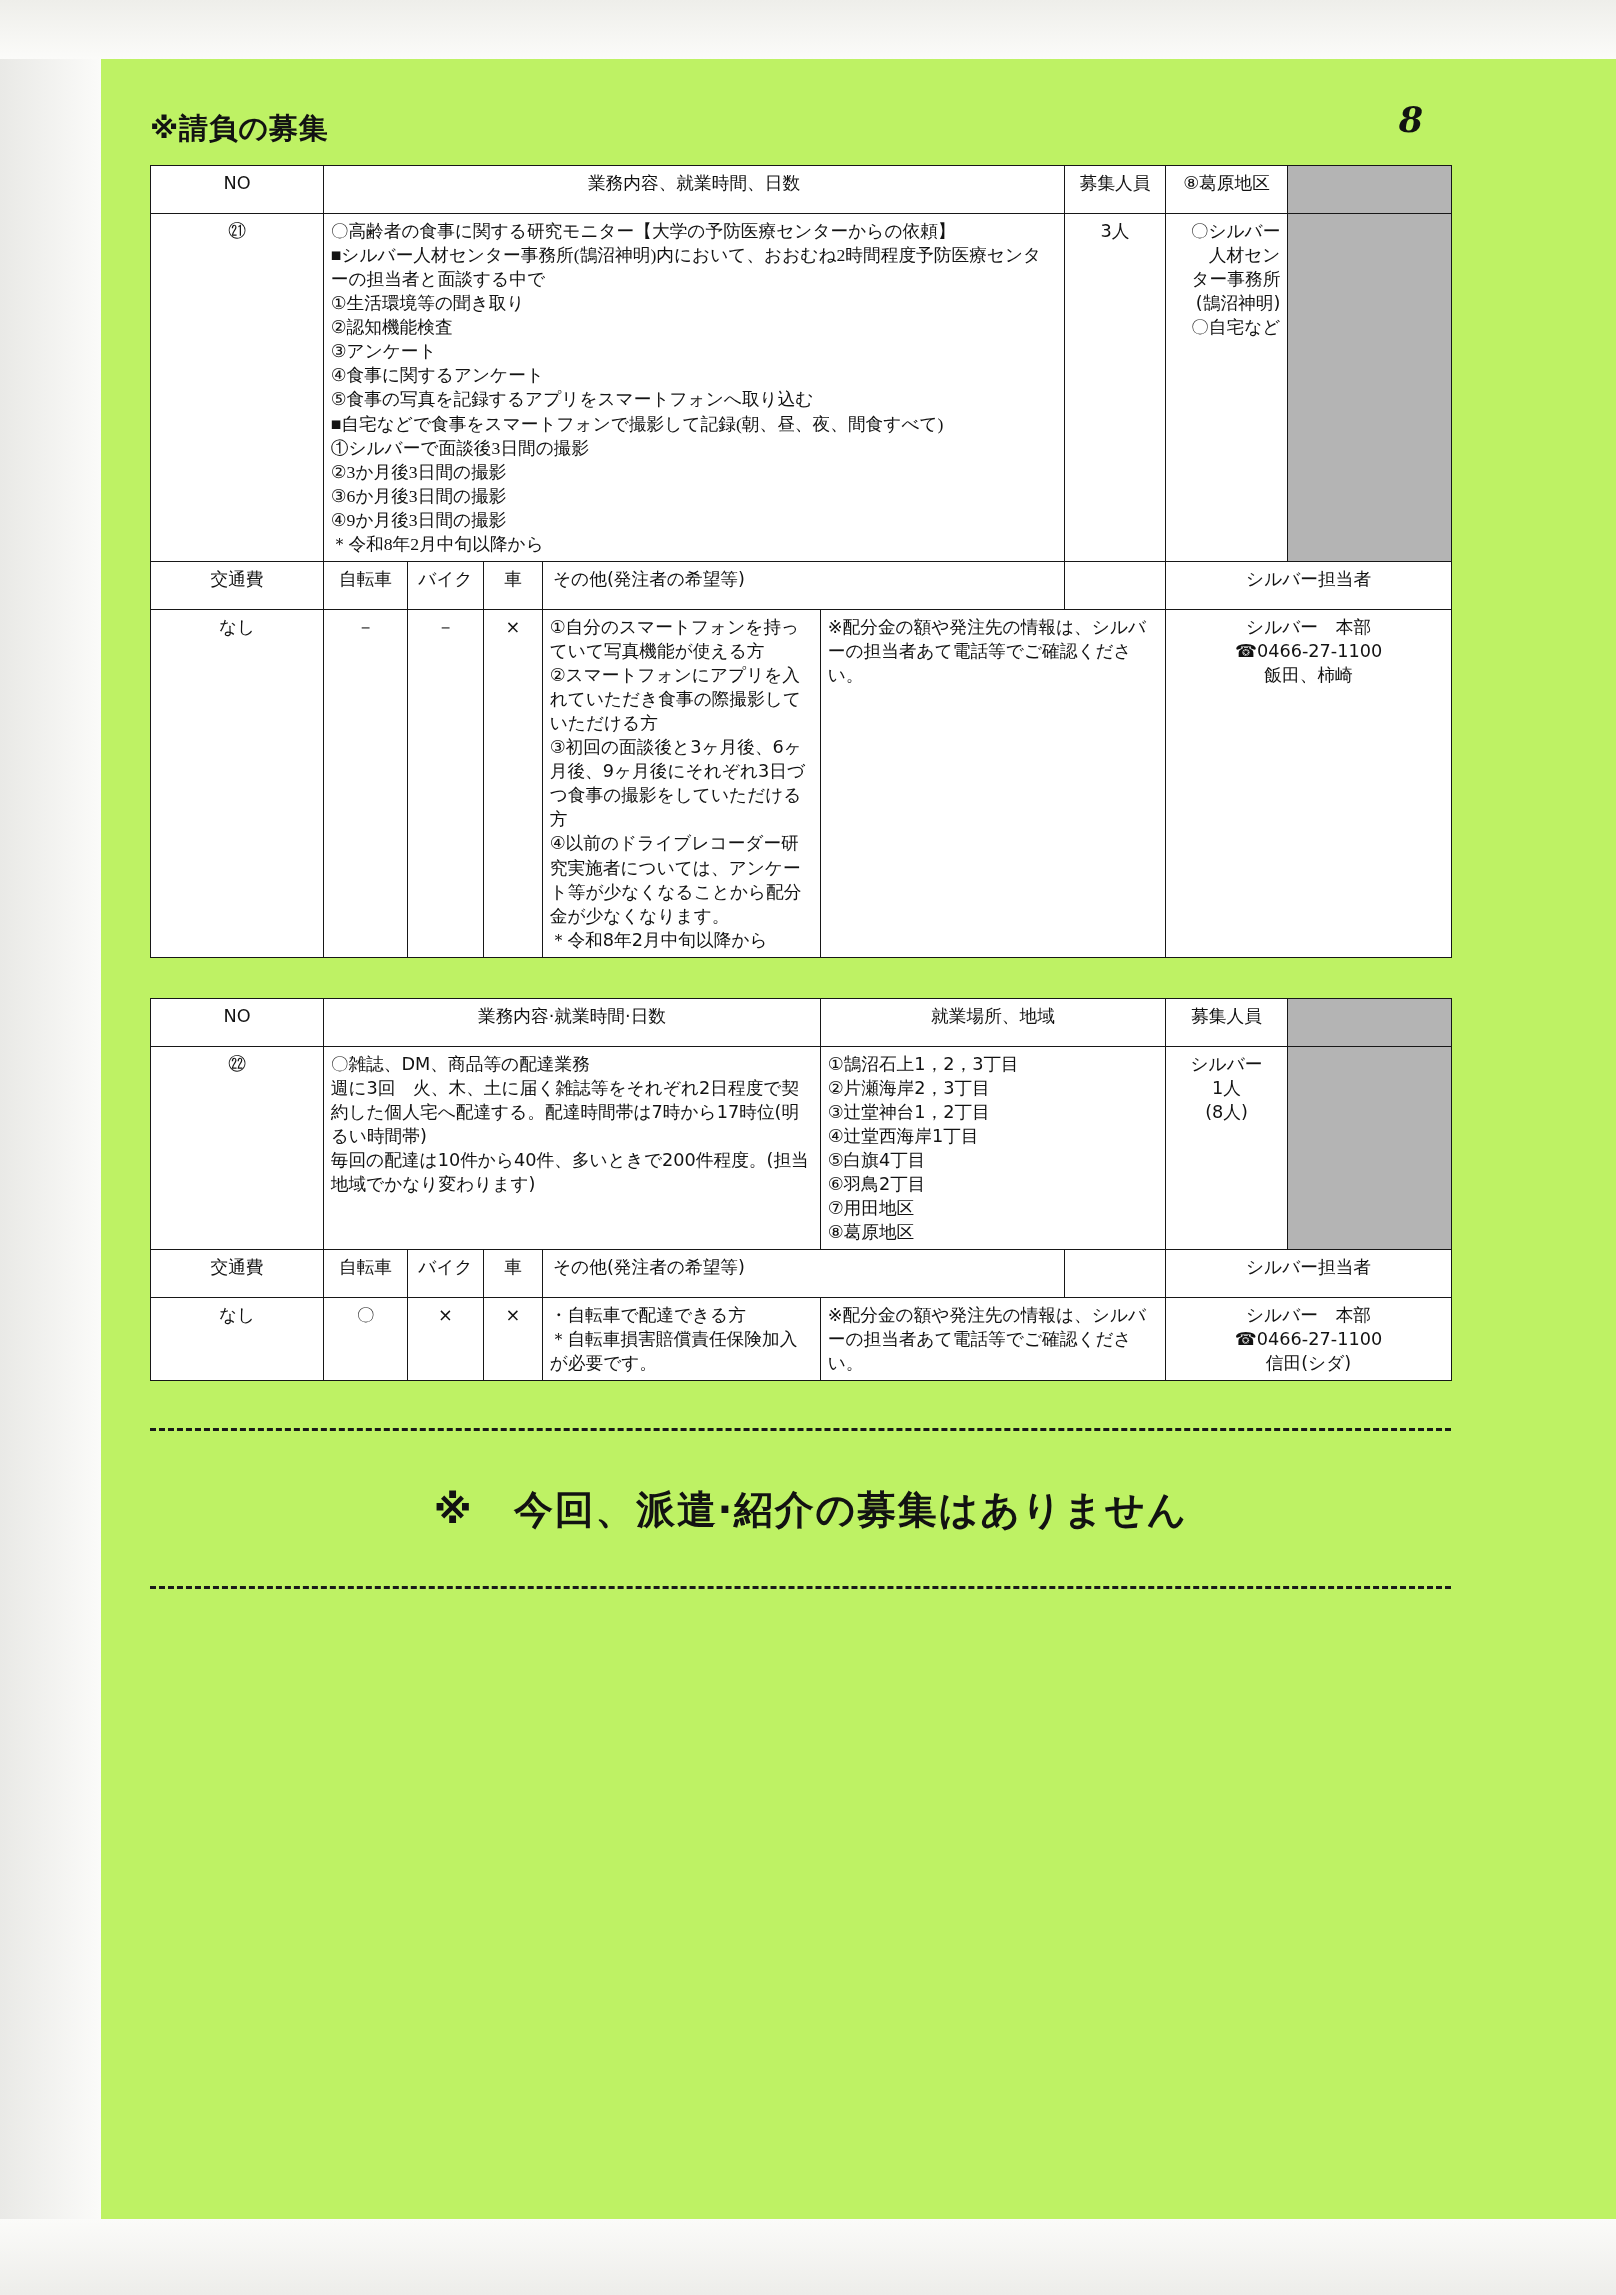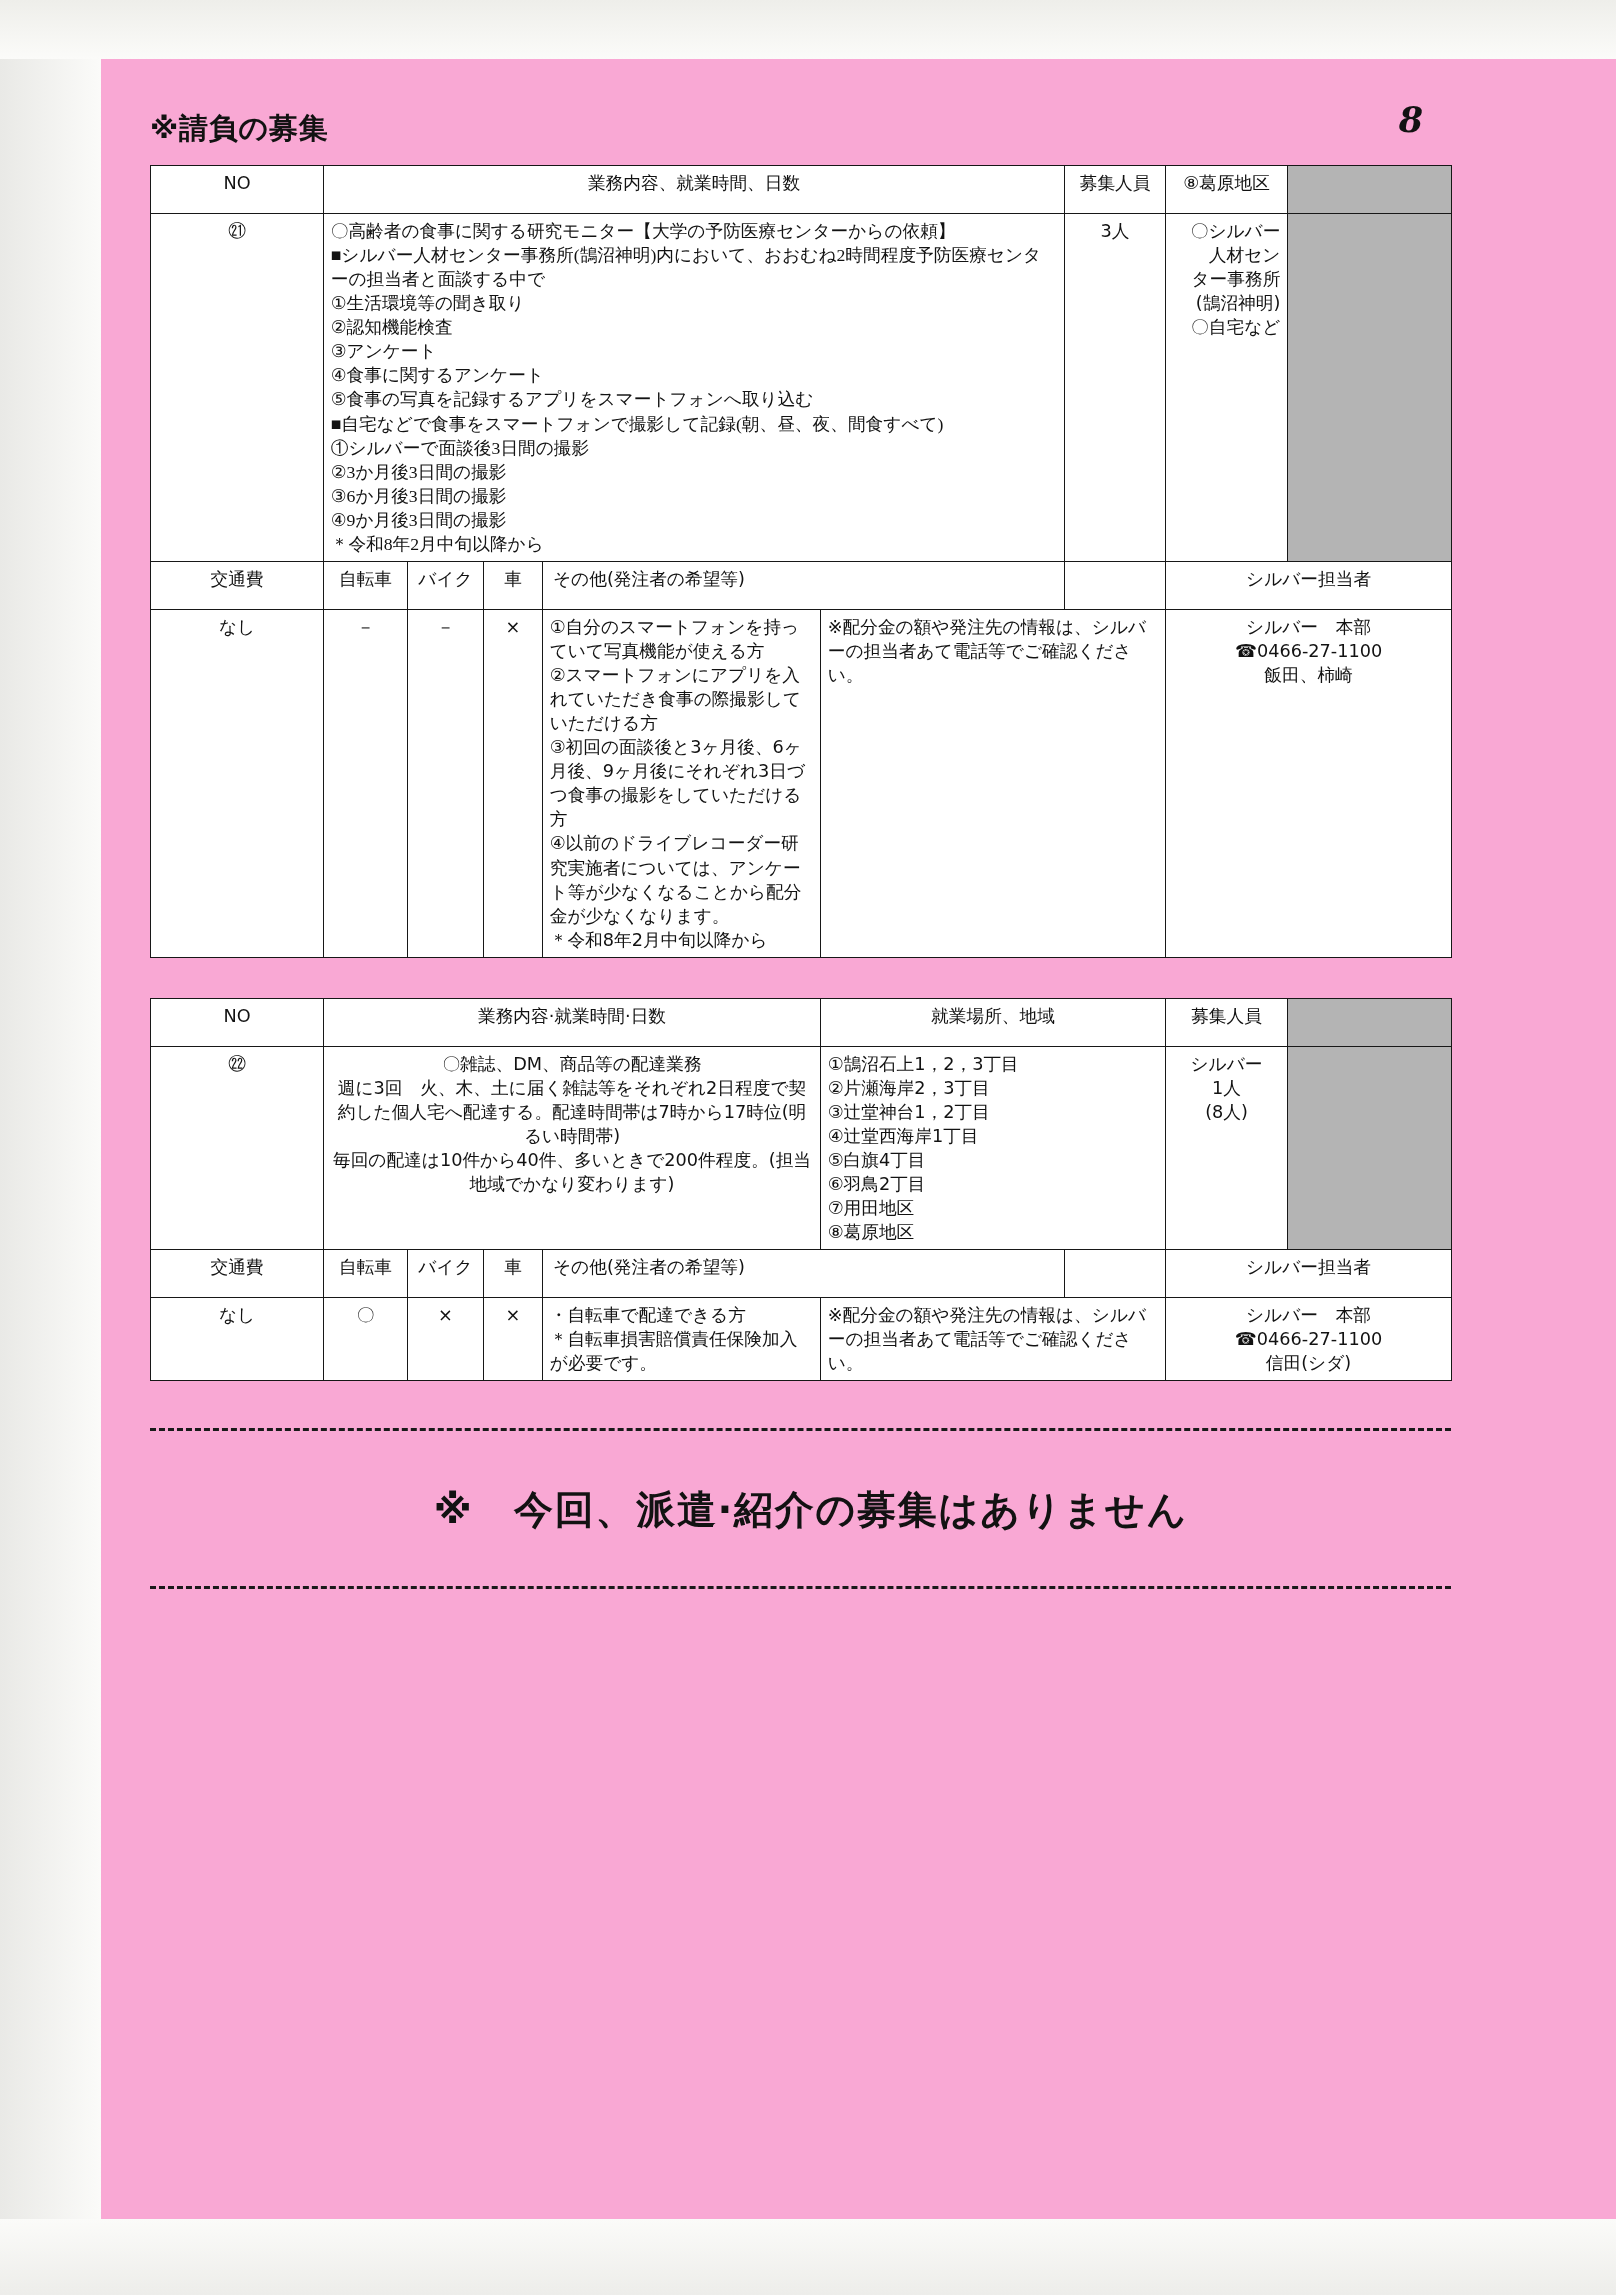--- a/index.html
+++ b/index.html
@@ -11,21 +11,21 @@
     width: 1616px;
     height: 2295px;
     font-family: "DejaVu Sans", "Liberation Sans", sans-serif;
     color: #121212;
     position: relative;
     overflow: hidden;
   }
   .page {
     position: absolute;
     inset: 0;
-    background: #f9a8d4;
+    background: #bef264;
   }
   
   .scan-edge-left {
     position: absolute;
     left: 0; top: 0; bottom: 0; width: 101px;
     background: linear-gradient(to right, #e9e9e6 0%, #fbfbf9 100%);
     pointer-events: none;
   }
   .scan-edge-top {
     position: absolute;
@@ -249,21 +249,21 @@
       <tbody>
         <tr>
           <td class="hdr">NO</td>
           <td class="hdr" colspan="4">業務内容·就業時間·日数</td>
           <td class="hdr" colspan="2">就業場所、地域</td>
           <td class="hdr">募集人員</td>
           <td class="hdr shaded"></td>
         </tr>
         <tr>
           <td class="ctr no-circle">㉒</td>
-          <td colspan="4" class="cell-body" style="white-space:pre-line;text-align:center;">〇雑誌、DM、商品等の配達業務
+          <td colspan="4" class="cell-body" style="white-space:pre-line;">〇雑誌、DM、商品等の配達業務
 週に3回　火、木、土に届く雑誌等をそれぞれ2日程度で契約した個人宅へ配達する。配達時間帯は7時から17時位(明るい時間帯)
 毎回の配達は10件から40件、多いときで200件程度。(担当地域でかなり変わります)</td>
           <td colspan="2" class="cell-body" style="white-space:pre-line;">①鵠沼石上1，2，3丁目
 ②片瀬海岸2，3丁目
 ③辻堂神台1，2丁目
 ④辻堂西海岸1丁目
 ⑤白旗4丁目
 ⑥羽鳥2丁目
 ⑦用田地区
 ⑧葛原地区</td>

